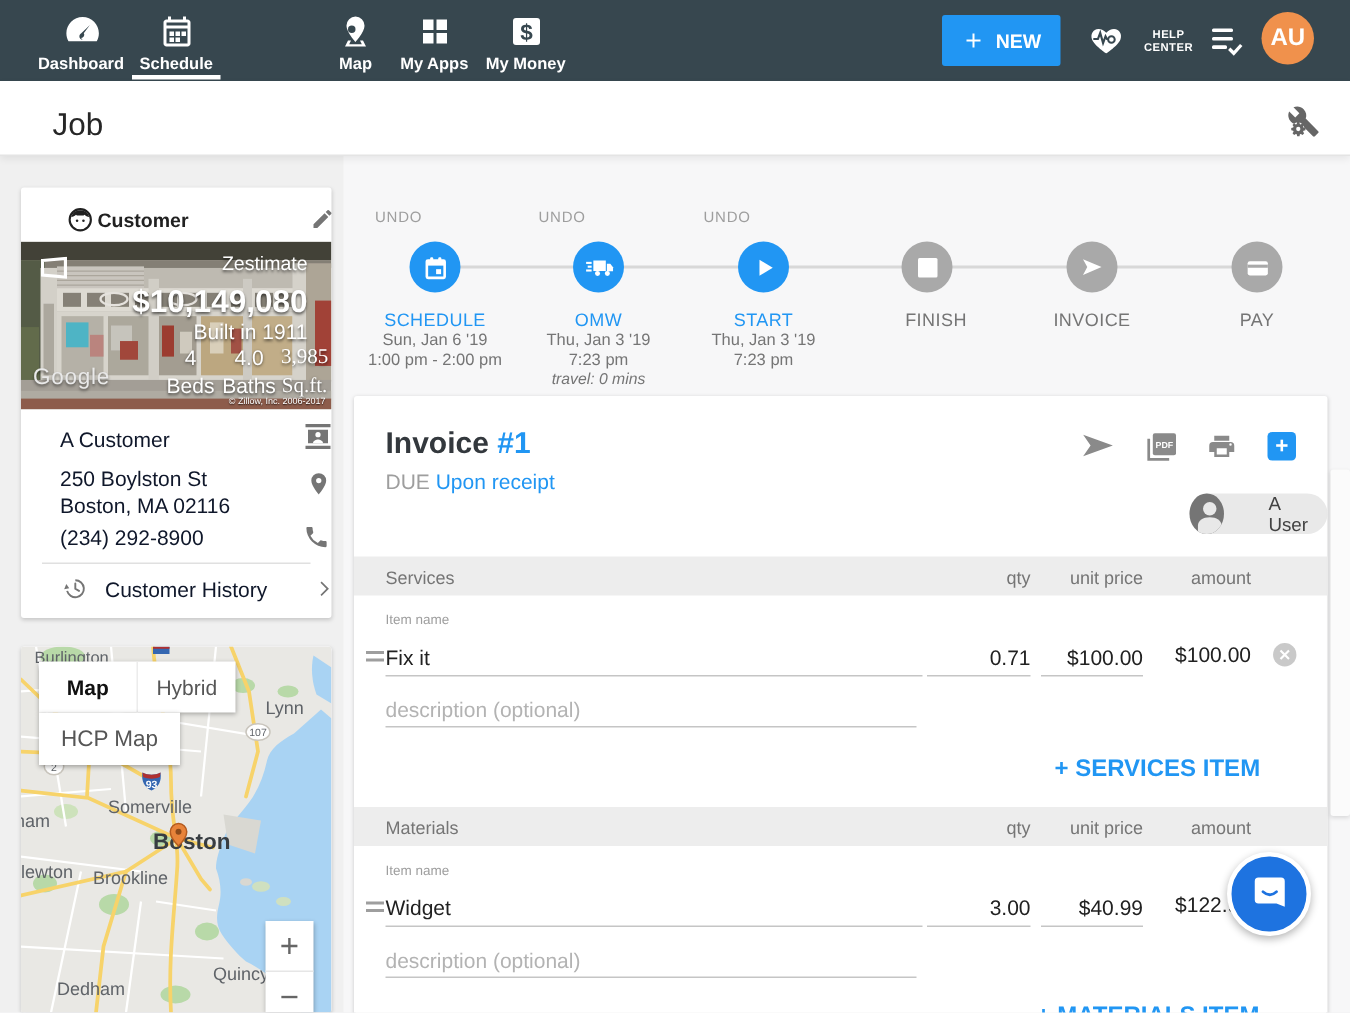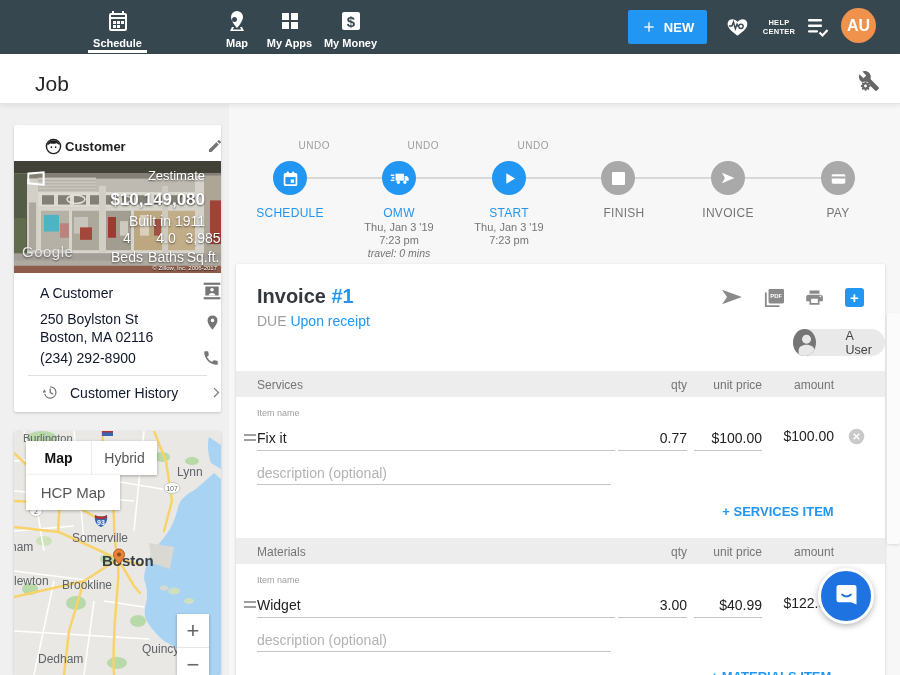--- a/index.html
+++ b/index.html
@@ -36,21 +36,21 @@
 
 
 #mapcard { left:14px; top:431px; width:207px; height:244px; overflow:hidden; }
 
 
 #timeline { position:absolute; left:236px; top:130px; width:650px; height:130px; }
 .tl-line { position:absolute; top:47px; height:2px; background:#d8d8d8; }
 .tl-circle { position:absolute; top:31px; width:34px; height:34px; border-radius:50%; display:flex; align-items:center; justify-content:center; }
 .tl-blue { background:#2196f3; }
 .tl-gray { background:#a9a9a9; }
-.tl-undo { position:absolute; top:10px; width:80px; margin-left:-40px; text-align:right; font-size:10px; color:#9e9e9e; letter-spacing:0.5px; }
+.tl-undo { position:absolute; top:10px; width:80px; margin-left:-40px; text-align:left; font-size:10px; color:#9e9e9e; letter-spacing:0.5px; }
 .tl-label { position:absolute; top:76px; width:130px; margin-left:-65px; text-align:center; font-size:12px; letter-spacing:0.3px; }
 .tl-label.blue { color:#2196f3; }
 .tl-label.gray { color:#757575; }
 .tl-date { position:absolute; width:140px; margin-left:-70px; text-align:center; font-size:11px; color:#757575; line-height:13px; }
 
 
 #invcard { left:236px; top:264px; width:649px; height:420px; }
 #invtitle { position:absolute; left:21px; top:21px; font-size:20px; font-weight:bold; color:#33383d; }
 #invtitle .num { color:#2196f3; }
 #invdue { position:absolute; left:21px; top:49px; font-size:14px; color:#9e9e9e; }
@@ -61,31 +61,37 @@
 #userpill .nm { font-size:12.5px; color:#424242;margin-left:24px; }
 .secband { position:absolute; left:0; width:649px; height:26px; background:#ededed; }
 .secband .s1 { position:absolute; left:21px; top:7px; font-size:12px; color:#757575; }
 .colh { position:absolute; top:7px; font-size:12px; color:#757575; }
 .itemlabel { position:absolute; left:21px; font-size:9px; color:#9e9e9e; }
 .iname { position:absolute; left:21px; font-size:14px; color:#212121; }
 .uline { position:absolute; height:1px; background:#c5c5c5; }
 .val { position:absolute; font-size:14px; color:#212121; text-align:right; }
 .amt { position:absolute; font-size:14px; color:#212121; text-align:right; }
 .descph { position:absolute; left:21px; font-size:14px; color:#b3b3b3; }
-.addlink { position:absolute; font-size:13px; font-weight:bold; color:#2196f3; text-align:center; }
+.addlink { position:absolute; font-size:16px; font-weight:bold; color:#2196f3; text-align:left; }
 .draghandle { position:absolute; left:8px; width:12px; }
 .draghandle div { height:2px; background:#9e9e9e; margin-bottom:3px; }
 
 
 #chat { position:absolute; left:818px; top:568px; width:56px; height:56px; border-radius:50%; background:#1e73e0; border:3px solid #fff; box-shadow:0 2px 6px rgba(0,0,0,0.3); display:flex; align-items:center; justify-content:center; }
 </style>
 </head>
 <body>
 
 <div id="nav">
+  <div class="navitem" style="left:18px; width:72px;">
+    <svg width="26" height="26" viewBox="0 0 24 24" fill="#fff">
+        <path d="M12 4C6.5 4 2 8.5 2 14c0 1.8.5 3.5 1.3 5h17.4c.8-1.5 1.3-3.2 1.3-5 0-5.5-4.5-10-10-10zm0 14c-1.1 0-2-.9-2-2 0-.7.4-1.3 1-1.7L16.5 9 12.7 14c.2.3.3.6.3 1 0 1.1-.9 2-2 2z" transform="translate(1 -1)"></path>
+      </svg>
+    <div class="lbl">Dashboard</div>
+  </div>
   <div class="navitem" style="left:88px; width:59px;">
     <svg width="24" height="26" viewBox="0 0 24 24" fill="#fff">
         <path d="M19 4h-1V2h-2v2H8V2H6v2H5c-1.1 0-2 .9-2 2v14c0 1.1.9 2 2 2h14c1.1 0 2-.9 2-2V6c0-1.1-.9-2-2-2zm0 16H5V10h14v10zM5 8V6h14v2H5zm2 4h3v3H7zm4 0h3v3h-3zm4 0h3v3h-3zm-8 4h3v3H7zm4 0h3v3h-3z"></path>
       </svg>
     <div class="lbl">Schedule</div>
   </div>
   <div class="navitem" style="left:218px; width:38px;">
     <svg width="24" height="26" viewBox="0 0 24 24" fill="#fff">
         <path d="M12 2a6 6 0 00-6 6c0 4.5 6 11 6 11s6-6.5 6-11a6 6 0 00-6-6zm0 8.5A2.5 2.5 0 119.5 8 2.5 2.5 0 0112 10.5z"></path>
         <path d="M7 18l-2 4h14l-2-4h-2l1.2 2.5H7.8L9 18z"></path>
@@ -205,27 +211,27 @@
       <rect x="0" y="89" width="207" height="19" fill="#aaa59d"></rect>
       <rect x="0" y="96" width="207" height="6" fill="#b7b2a9"></rect>
       <rect x="0" y="101" width="207" height="7" fill="#93604f"></rect>
       <rect width="207" height="108" fill="#000" opacity="0.04"></rect>
     </svg>
     
     <svg class="abs" style="left:13px; top:10px;" width="18" height="15" viewBox="0 0 26 20">
         <path d="M2 3 L24 1 L24 19 L2 17 Z" fill="none" stroke="#fff" stroke-width="3"></path>
       </svg>
     <div class="ph-txt" style="top:7px; right:16px; font-size:13px;">Zestimate</div>
-    <div class="ph-txt" style="top:29px; right:16px; font-size:17px; font-weight:bold;margin-left:36px;">$10,149,080</div>
+    <div class="ph-txt" style="top:29px; right:16px; font-size:21px; font-weight:bold;margin-left:36px;">$10,149,080</div>
     <div class="ph-txt" style="top:52px; right:16px; font-size:14px;">Built in 1911</div>
     <div class="ph-txt" style="top:68px; font-size:14px; right:0; width:207px; line-height:19px;">
       <div style="display:flex; justify-content:flex-end;">
         <div style="width:40px; text-align:center;">4<br>Beds</div>
         <div style="width:38px; text-align:center;">4.0<br>Baths</div>
-        <div style="width:36px; text-align:center;">3,985<br>Sq.ft.</div>
+        <div style="width:36px; text-align:center;font-family:Liberation Serif, serif;">3,985<br>Sq.ft.</div>
       </div>
     </div>
     <div class="abs" style="left:8px; top:82px; color:#e9e9e9; font-size:15px; letter-spacing:0.5px; text-shadow:0 1px 2px rgba(0,0,0,0.5);">Google</div>
     <div class="abs" style="right:4px; bottom:2px; color:#fff; font-size:6px; text-shadow:0 1px 1px rgba(0,0,0,0.8);">© Zillow, Inc. 2006-2017</div>
   </div>
 
   <div id="custbody">
     <div class="cline" style="top:12px;">A Customer</div>
     <svg class="cicon" style="left:188px; top:8px;" width="20" height="20" viewBox="0 0 24 24">
         <g fill="#757575">
@@ -394,20 +400,21 @@
       </svg>
   </div>
 
   <div class="tl-label blue" style="left:54px;">SCHEDULE</div>
   <div class="tl-label blue" style="left:163px;">OMW</div>
   <div class="tl-label blue" style="left:273px;">START</div>
   <div class="tl-label gray" style="left:388px;">FINISH</div>
   <div class="tl-label gray" style="left:492px;">INVOICE</div>
   <div class="tl-label gray" style="left:602px;">PAY</div>
 
+  <div class="tl-date" style="left:54px; top:91px;">Sun, Jan 6 '19<br>1:00 pm - 2:00 pm</div>
   <div class="tl-date" style="left:163px; top:91px;">Thu, Jan 3 '19<br>7:23 pm<br><i style="font-size:10.5px;">travel: 0 mins</i></div>
   <div class="tl-date" style="left:273px; top:91px;">Thu, Jan 3 '19<br>7:23 pm</div>
 </div>
 
 <div class="card" id="invcard">
   <div id="invtitle">Invoice <span class="num">#1</span></div>
   <div id="invdue">DUE <a>Upon receipt</a></div>
 
   <svg class="hicon" style="left:485px;" width="22" height="18" viewBox="0 0 24 20" fill="#8a8a8a">
       <path d="M1 2 L23 10 L1 18 L6.5 10 Z"></path>
@@ -436,21 +443,21 @@
     <div class="colh" style="left:461px; width:65px; text-align:right;">unit price</div>
     <div class="colh" style="left:536px; width:62px; text-align:right;">amount</div>
   </div>
   <div class="itemlabel" style="top:144px;">Item name</div>
   <div class="draghandle" style="top:170px;">
       <div></div>
       <div></div>
     </div>
   <div class="iname" style="top:166px;">Fix it</div>
   <div class="uline" style="left:21px; top:186px; width:358px;"></div>
-  <div class="val" style="left:401px; top:166px; width:50px;">0.77</div>
+  <div class="val" style="left:401px; top:166px; width:50px;">0.71</div>
   <div class="uline" style="left:382px; top:186px; width:69px;"></div>
   <div class="val" style="left:464px; top:166px; width:62px;">$100.00</div>
   <div class="uline" style="left:458px; top:186px; width:68px;"></div>
   <div class="amt" style="left:538px; top:164px; width:60px;">$100.00</div>
   <svg class="abs" style="left:612px; top:164px;" width="17" height="17" viewBox="0 0 24 24">
       <circle cx="12" cy="12" r="11" fill="#c9c9c9"></circle>
       <path d="M8 8l8 8M16 8l-8 8" stroke="#fff" stroke-width="2"></path>
     </svg>
   <div class="descph" style="top:201px;">description (optional)</div>
   <div class="uline" style="left:21px; top:220px; width:354px;"></div>

